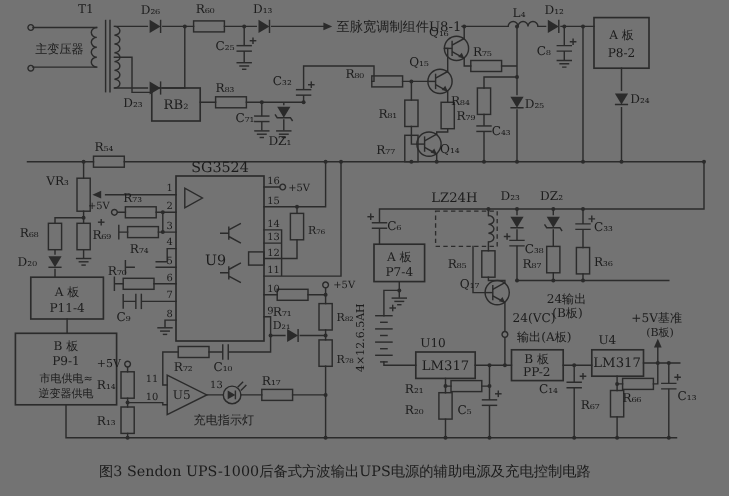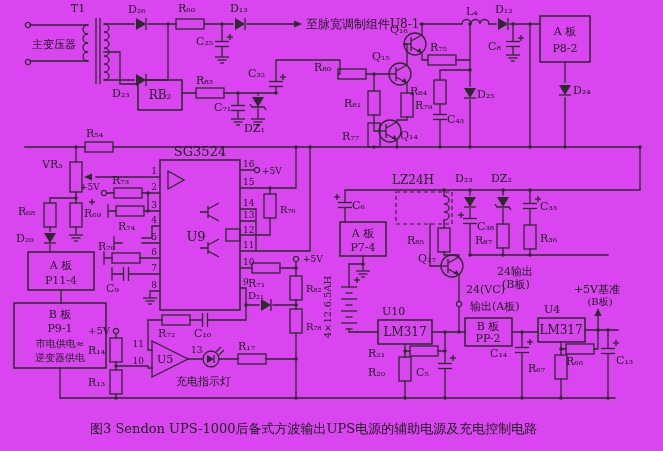--- a/index.html
+++ b/index.html
@@ -1,16 +1,16 @@
 <!DOCTYPE html>
 <html><head>
 <meta charset="utf-8">
 <style>
   html,body{margin:0;padding:0;background:#e8e6e0;}
-  .page{width:663px;height:451px;background:#d946ef;position:relative;overflow:hidden;
+  .page{width:663px;height:451px;background:#737373;position:relative;overflow:hidden;
         font-family:"DejaVu Serif", serif;}
   svg{display:block}
   .w{fill:none;stroke:#2b2b2b;stroke-width:1.3;stroke-linecap:square}
   .box{fill:none;stroke:#2b2b2b;stroke-width:1.5}
   .dash{fill:none;stroke:#2b2b2b;stroke-width:1.2;stroke-dasharray:4 3}
   .sym{fill:none;stroke:#2b2b2b;stroke-width:1.3}
   .fsym{fill:#2b2b2b;stroke:none}
   .t{font-family:"DejaVu Serif", serif;fill:#1c1c1c}
   .dot{fill:#2b2b2b}
 </style>

